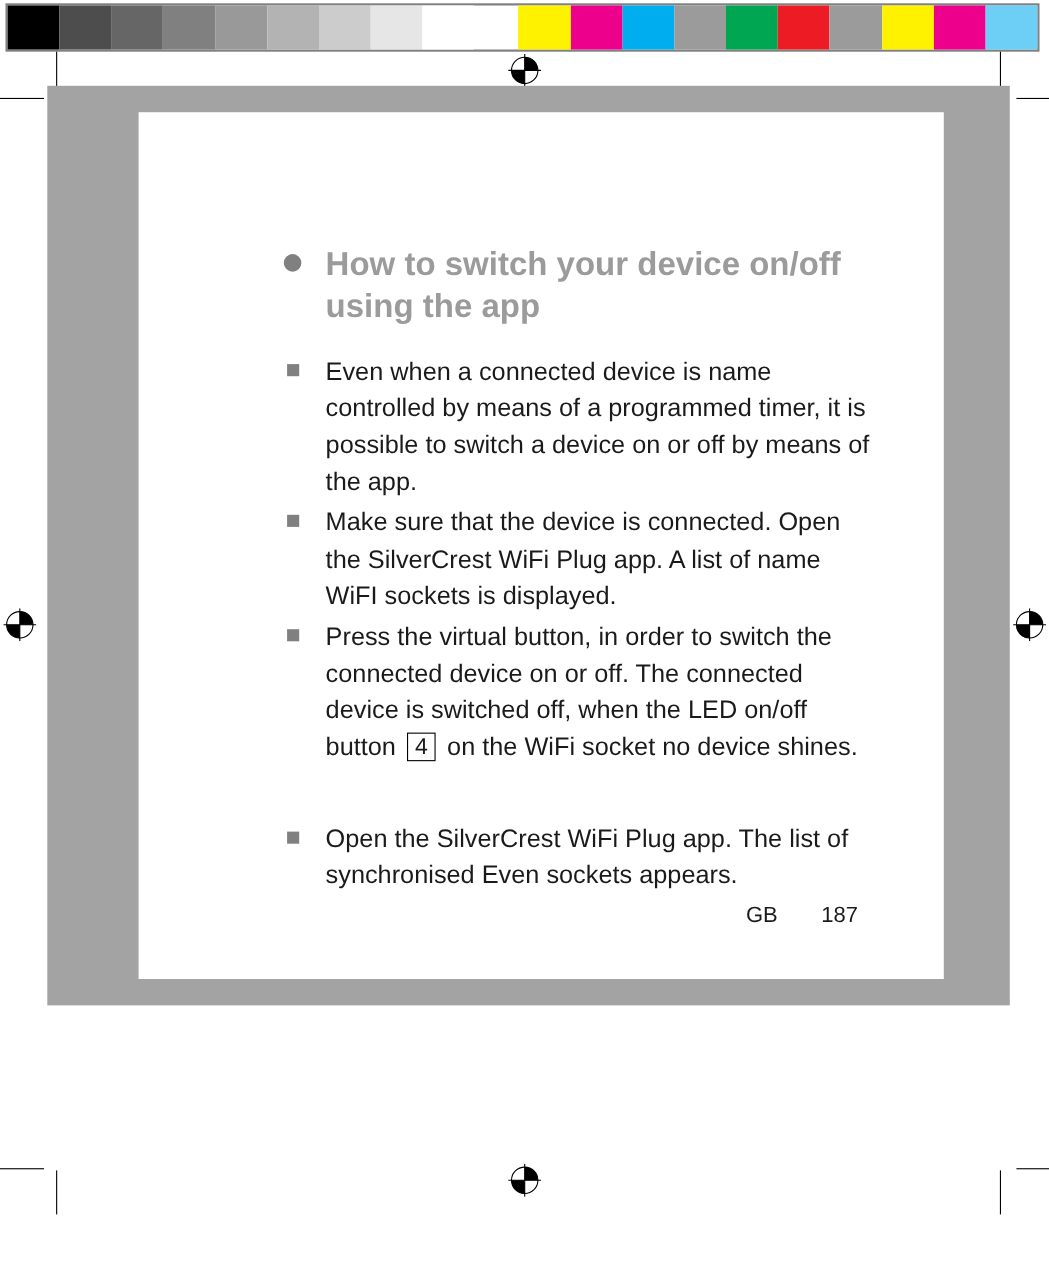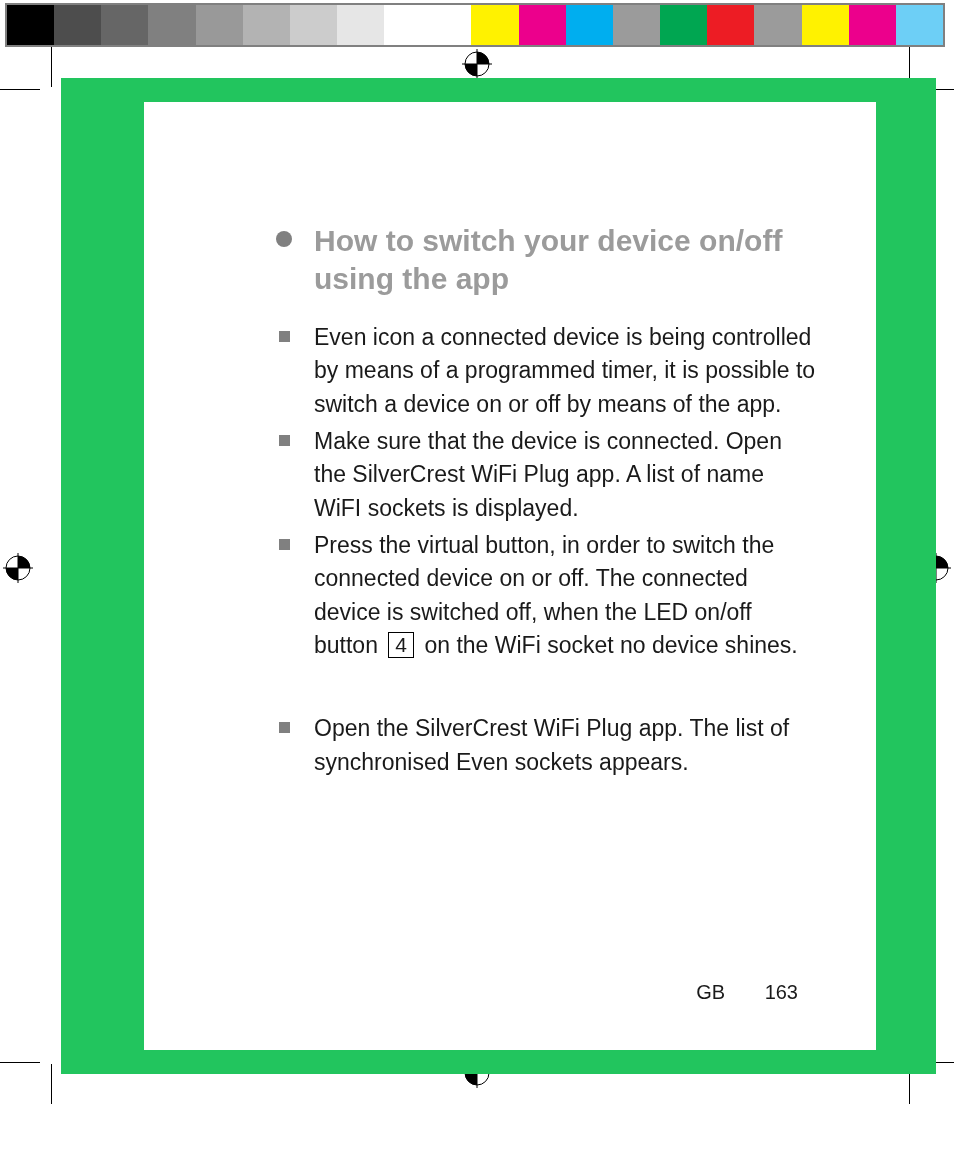--- a/index.html
+++ b/index.html
@@ -18,21 +18,21 @@
   .reg.left{left:3px;top:553px}
   .reg.right{left:921px;top:553px}
   .reg.bottom{left:462px;top:1058px}
 
   
   .crop{position:absolute;background:#000}
   .crop.h{height:1px}
   .crop.v{width:1px}
 
   
-  .sheet{position:absolute;left:61px;top:78px;width:875px;height:996px;background:#22c55e}
+  .sheet{position:absolute;left:43px;top:78px;width:875px;height:836px;background:#a3a3a3}
   .content{position:absolute;left:83px;top:24px;right:60px;bottom:24px;background:#fff}
 
   
   .hdr-label{position:absolute;right:78px;top:50px;font-size:38px;color:#4d4d4d;letter-spacing:.5px}
 
   
   .body{position:absolute;left:130px;top:102px;right:60px;bottom:75px;
         font-size:23px;line-height:1.45;color:#1a1a1a}
 
   .sec-title{position:relative;font-weight:700;font-size:30px;color:#9b9b9b;
@@ -131,36 +131,36 @@
 
     <div class="hdr-label">Use</div>
 
     <div class="content">
 
       <div class="body">
 
         <div class="sec-title">How to switch your device on/off using the app</div>
 
         <ul class="blist">
-          <li>Even icon a connected device is being controlled by means of a programmed timer, it is possible to switch a device on or off by means of the app.</li>
+          <li>Even when a connected device is name controlled by means of a programmed timer, it is possible to switch a device on or off by means of the app.</li>
           <li>Make sure that the device is connected. Open the SilverCrest WiFi Plug app. A list of name WiFI sockets is displayed.</li>
           <li>
             <span>Press the virtual button, in order to switch the connected device on or off. The connected device is switched off, when the LED on/off button </span><span class="keycap">4</span><span> on the WiFi socket no device shines.</span>
           </li>
         </ul>
 
         <div style="height:14px"></div>
 
 
         <ul class="blist">
           <li>Open the SilverCrest WiFi Plug app. The list of synchronised Even sockets appears.</li>
         </ul>
 
       </div>
 
       <div class="footer">
         <span class="cc">GB</span>
-        <span>163</span>
+        <span>187</span>
       </div>
 
     </div>
   </div>
 </div>
 
 </body></html>

